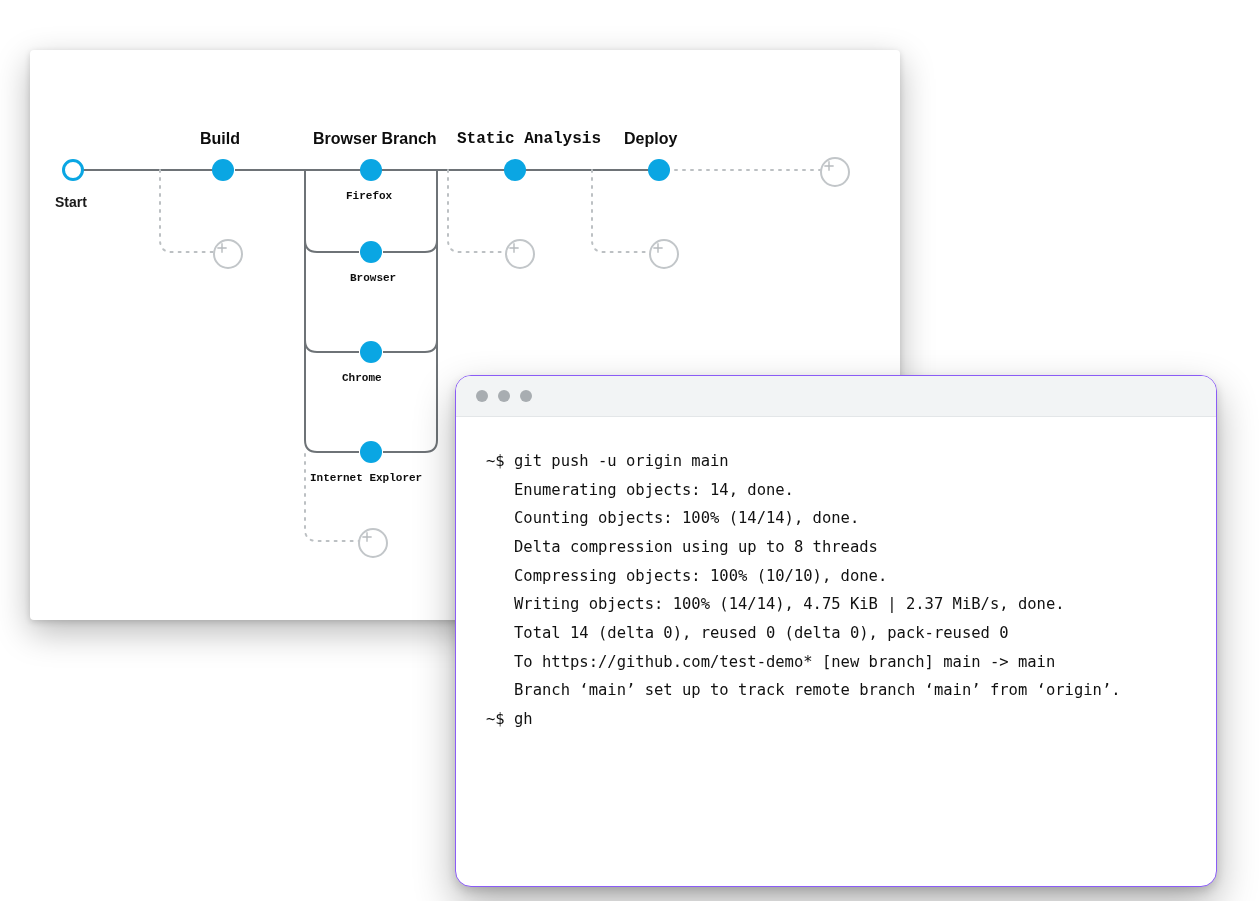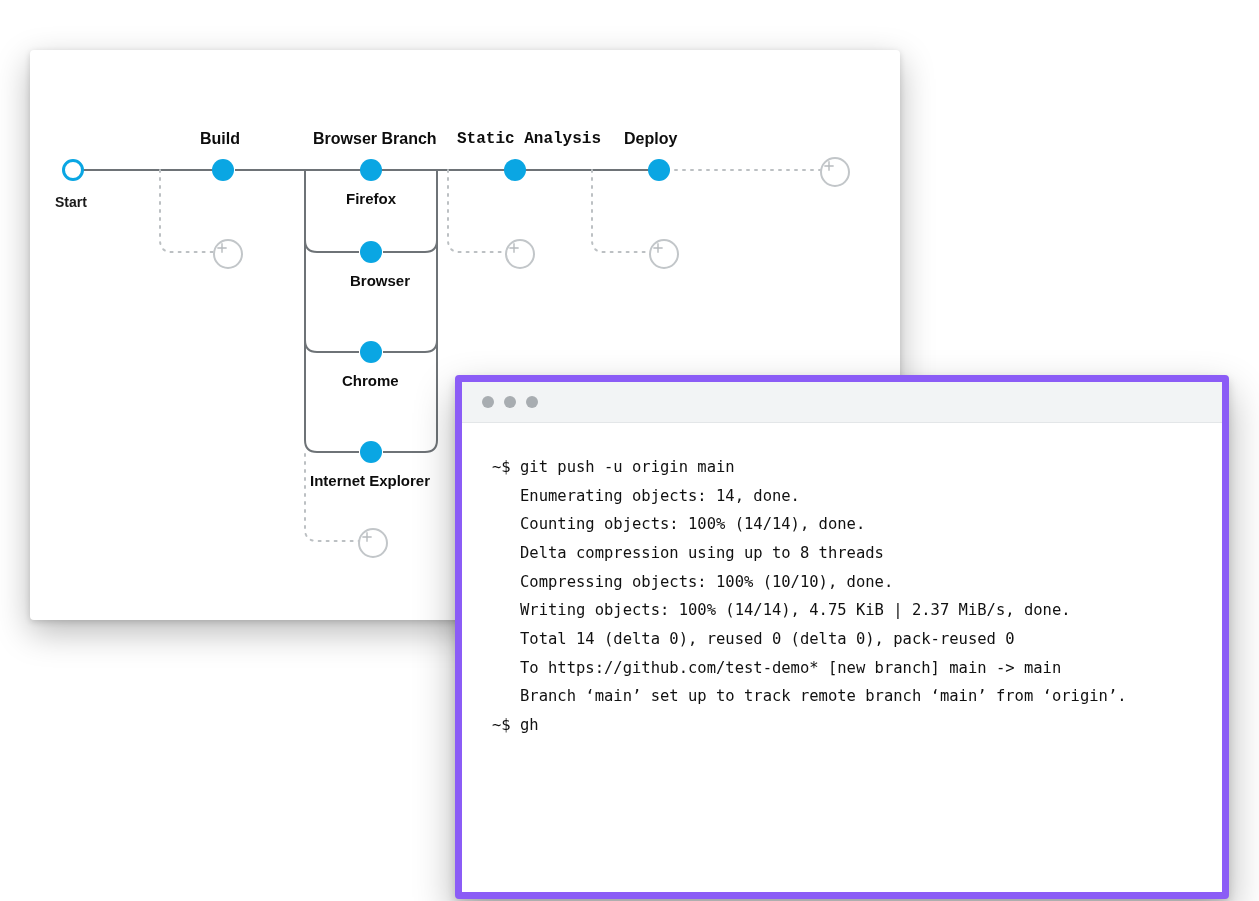--- a/index.html
+++ b/index.html
@@ -35,21 +35,22 @@
     height: 100%;
   }
   .pipeline .label {
     position: absolute;
     font-weight: 700;
     font-size: 16px;
     white-space: nowrap;
   }
   .pipeline .label.small {
     font-weight: 700;
-    font-size: 15px;
+    font-size: 11px;
+    font-family: Liberation Mono, monospace;
   }
   .pipeline .label.tag {
     font-weight: 600;
     font-size: 14px;
     color: #1a1a1a;
   }
   .plus {
     position: absolute;
     width: 26px;
     height: 26px;
@@ -77,22 +78,22 @@
   }
 
   
   .terminal {
     position: absolute;
     left: 455px;
     top: 375px;
     width: 760px;
     height: 510px;
     background: #fff;
-    border: 7px solid #8b5cf6;
-    border-radius: 4px;
+    border: 1px solid #8b5cf6;
+    border-radius: 16px;
     box-shadow: 0 18px 40px rgba(0,0,0,.30), 0 4px 10px rgba(0,0,0,.15);
     overflow: hidden;
   }
   .terminal-titlebar {
     height: 40px;
     background: #f2f4f5;
     border-bottom: 1px solid #e3e6e8;
     display: flex;
     align-items: center;
     padding-left: 20px;

